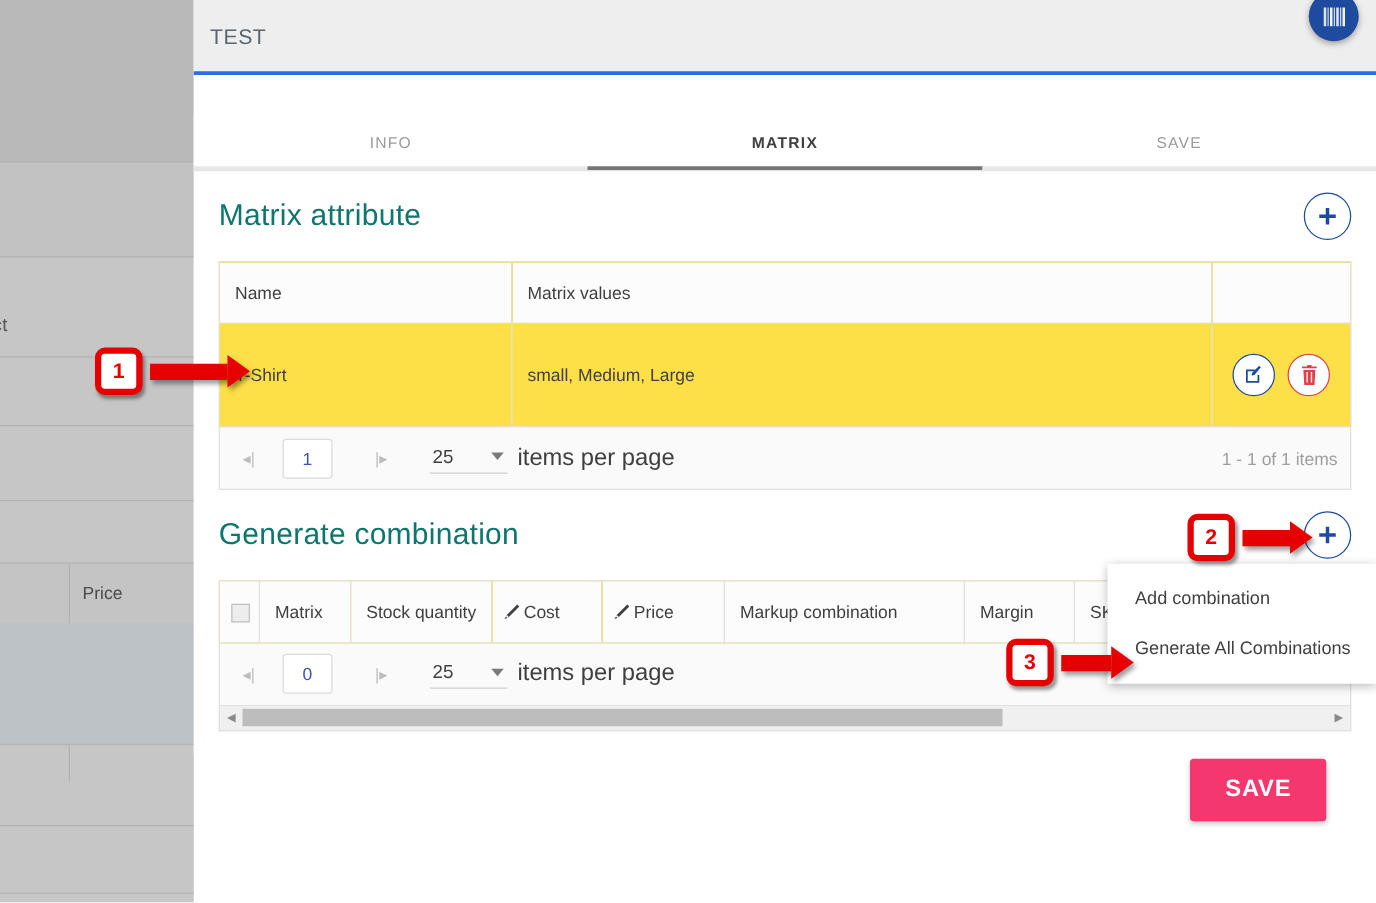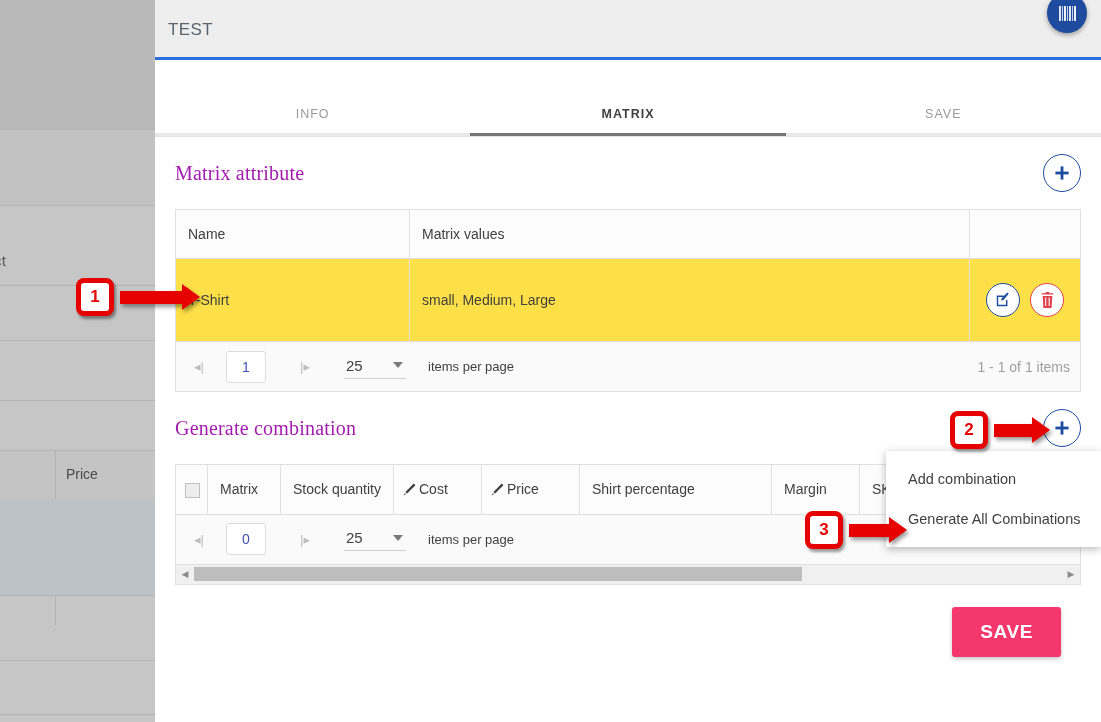--- a/index.html
+++ b/index.html
@@ -141,25 +141,24 @@
   
   #content { padding: 0 20px; position: relative; }
 
   .section-head {
     display: flex;
     align-items: center;
     justify-content: space-between;
     height: 72px;
   }
   .section-title {
-    font-size: 20px;
-    color: #a21caf;
+    font-size: 24px;
+    color: #0f766e;
     font-weight: normal;
     letter-spacing: .2px;
-    font-family: Liberation Serif, serif;
   }
   .circle-btn {
     width: 38px; height: 38px;
     border: 1px solid #1e4b9e;
     border-radius: 50%;
     display: flex;
     align-items: center;
     justify-content: center;
     background: #fff;
     cursor: pointer;
@@ -264,22 +263,22 @@
     cursor: pointer;
     box-sizing: border-box;
   }
   .caret {
     width: 0; height: 0;
     border-left: 5px solid transparent;
     border-right: 5px solid transparent;
     border-top: 6px solid #7a7a7a;
   }
   .pg-label {
-    margin-left: 22px;
-    font-size: 13px;
+    margin-left: 8px;
+    font-size: 19px;
     color: #3f3f3f;
     text-align: center;
   }
   .pg-count {
     margin-left: auto;
     font-size: 14px;
     color: #9e9e9e;
   }
 
   
@@ -535,21 +534,21 @@
               <path d="M11.6 0.6 13.4 2.4 4.4 11.4 0.6 13.4 2.6 9.6z" fill="#3f3f3f"></path>
               <path d="M2.6 9.6 4.4 11.4 3.1 12.1 1.9 10.9z" fill="#ffffff"></path>
             </svg><span>Cost</span>
           </th>
           <th style="padding-left:9px">
             <svg width="13" height="13" viewBox="0 0 14 14" aria-hidden="true" style="vertical-align:-2px;margin-right:3px">
               <path d="M11.6 0.6 13.4 2.4 4.4 11.4 0.6 13.4 2.6 9.6z" fill="#3f3f3f"></path>
               <path d="M2.6 9.6 4.4 11.4 3.1 12.1 1.9 10.9z" fill="#ffffff"></path>
             </svg><span>Price</span>
           </th>
-          <th>Shirt percentage</th>
+          <th>Markup combination</th>
           <th>Margin</th>
           <th>SKU</th>
         </tr>
       </thead>
     </table>
 
     <div class="pager">
       <div class="pg-arrow">◂|</div>
       <div class="pg-num">0</div>
       <div class="pg-arrow">|▸</div>

